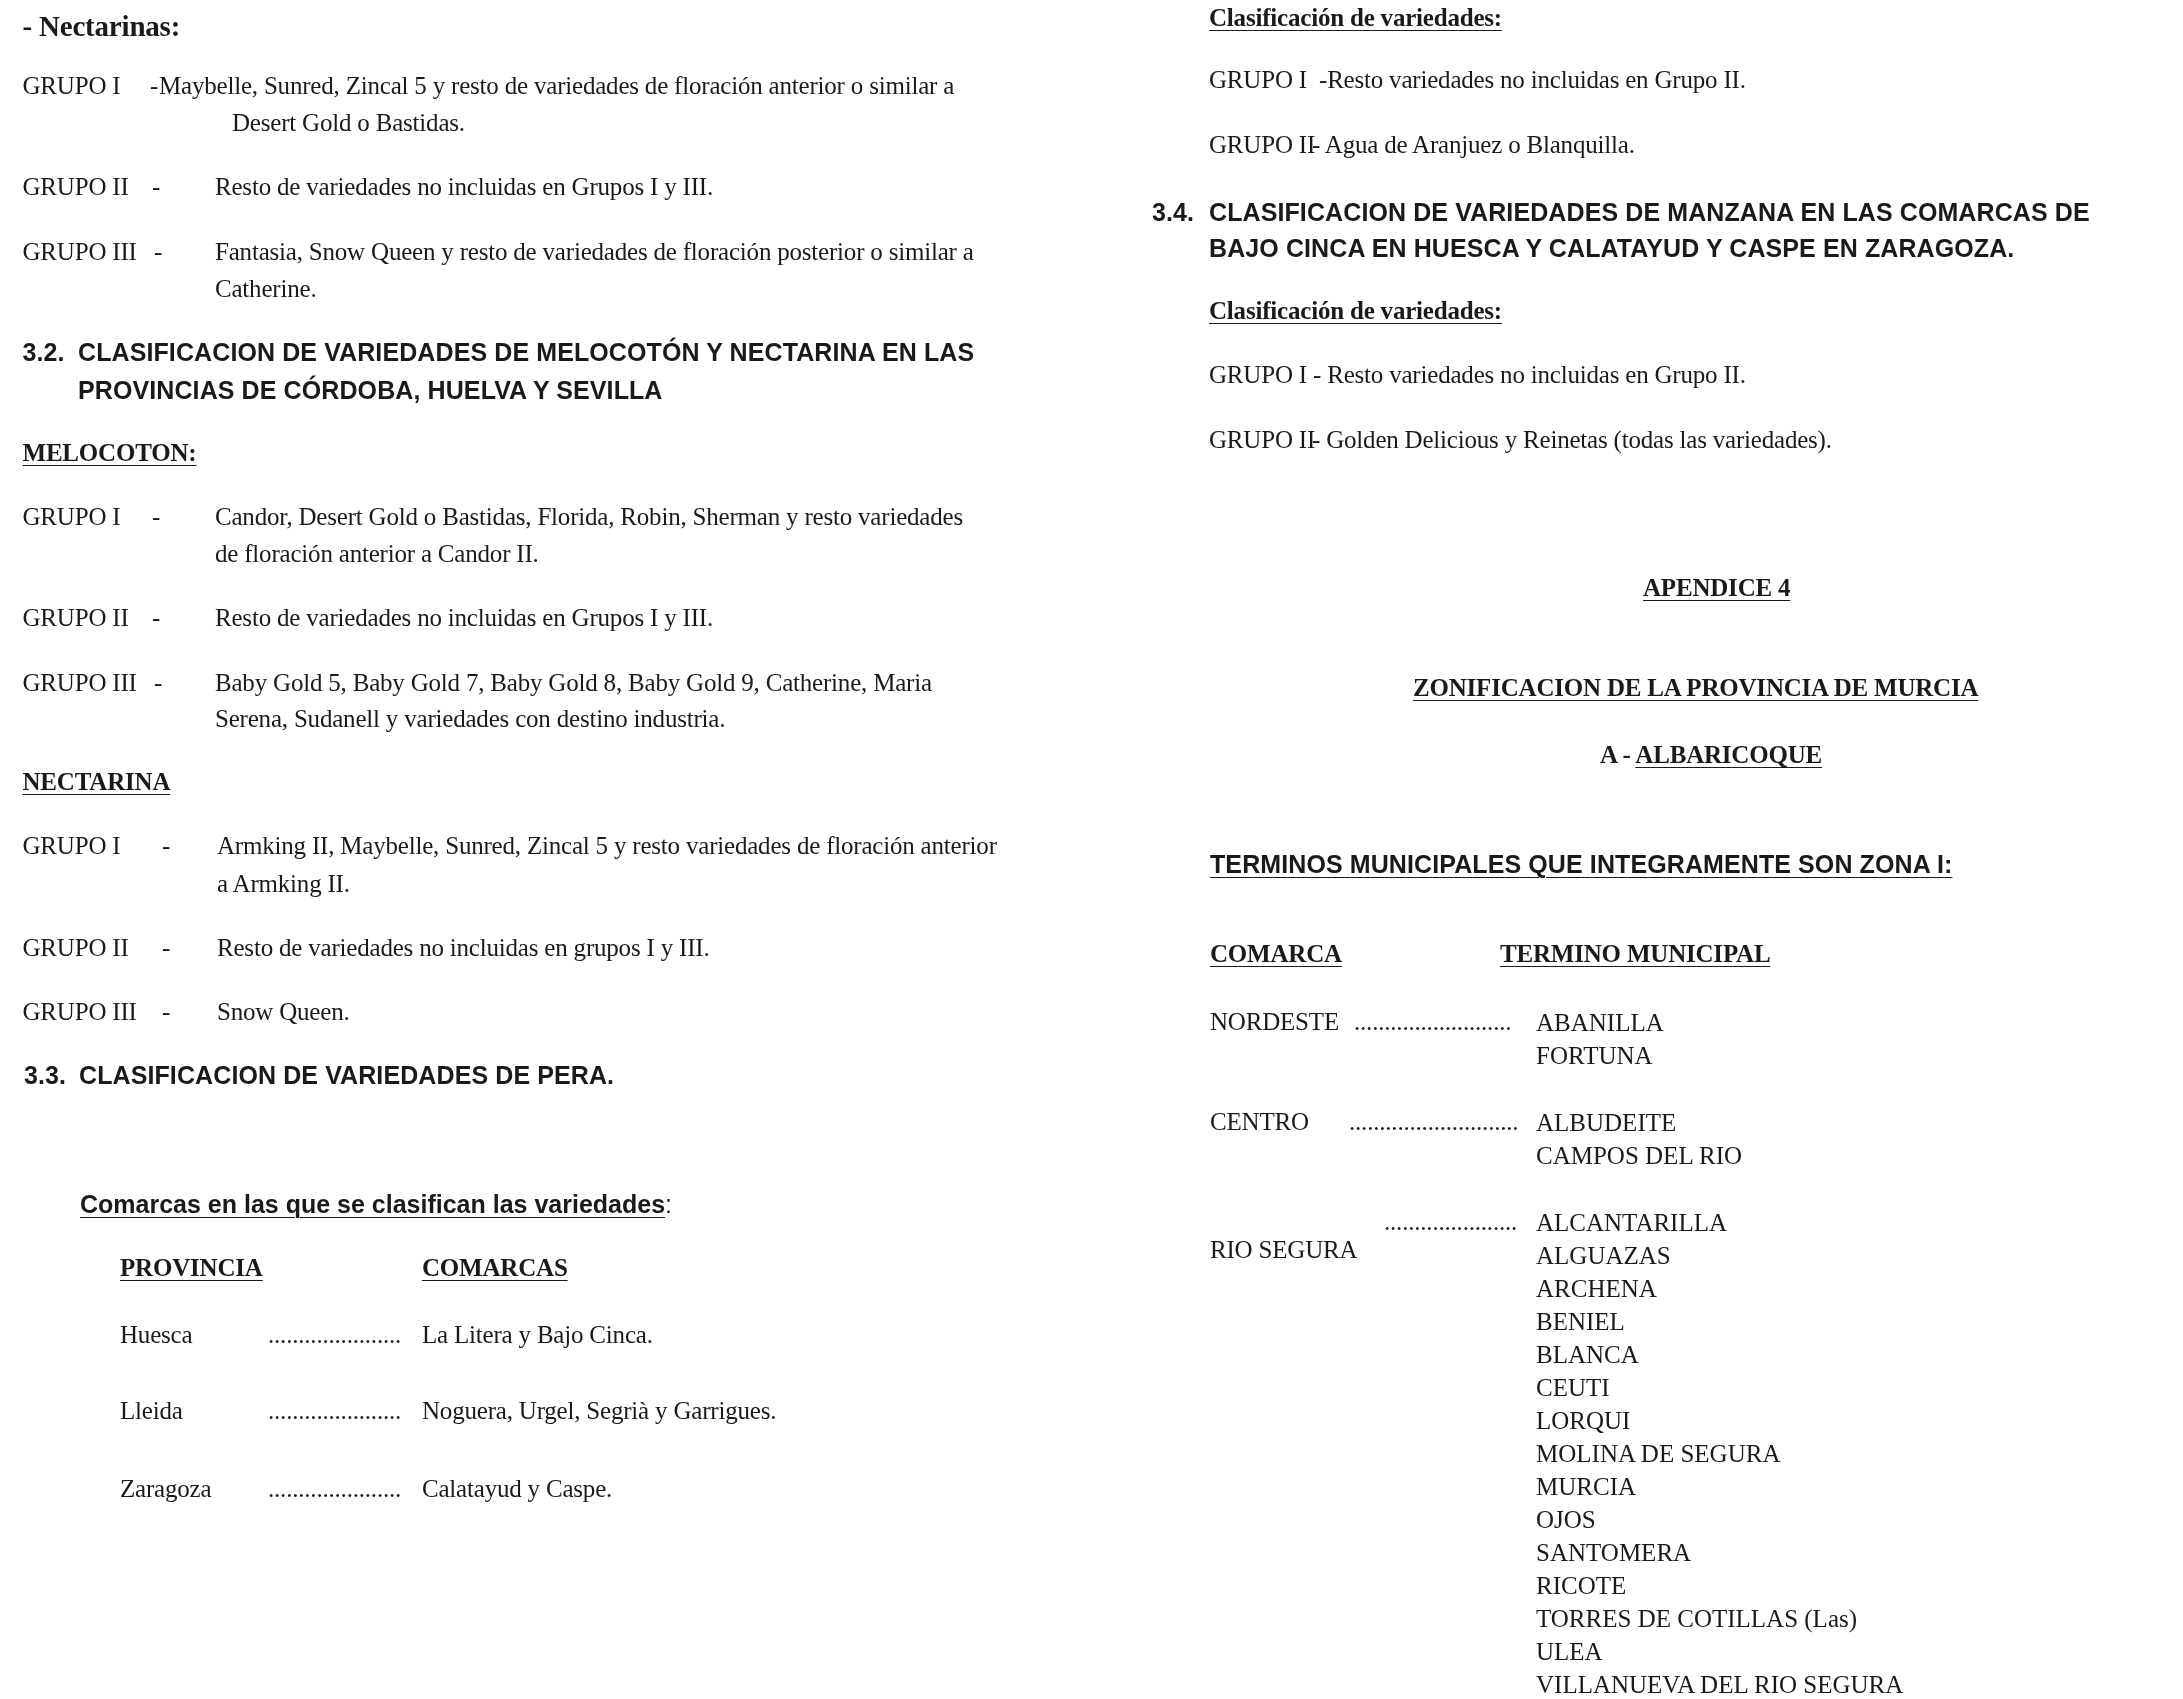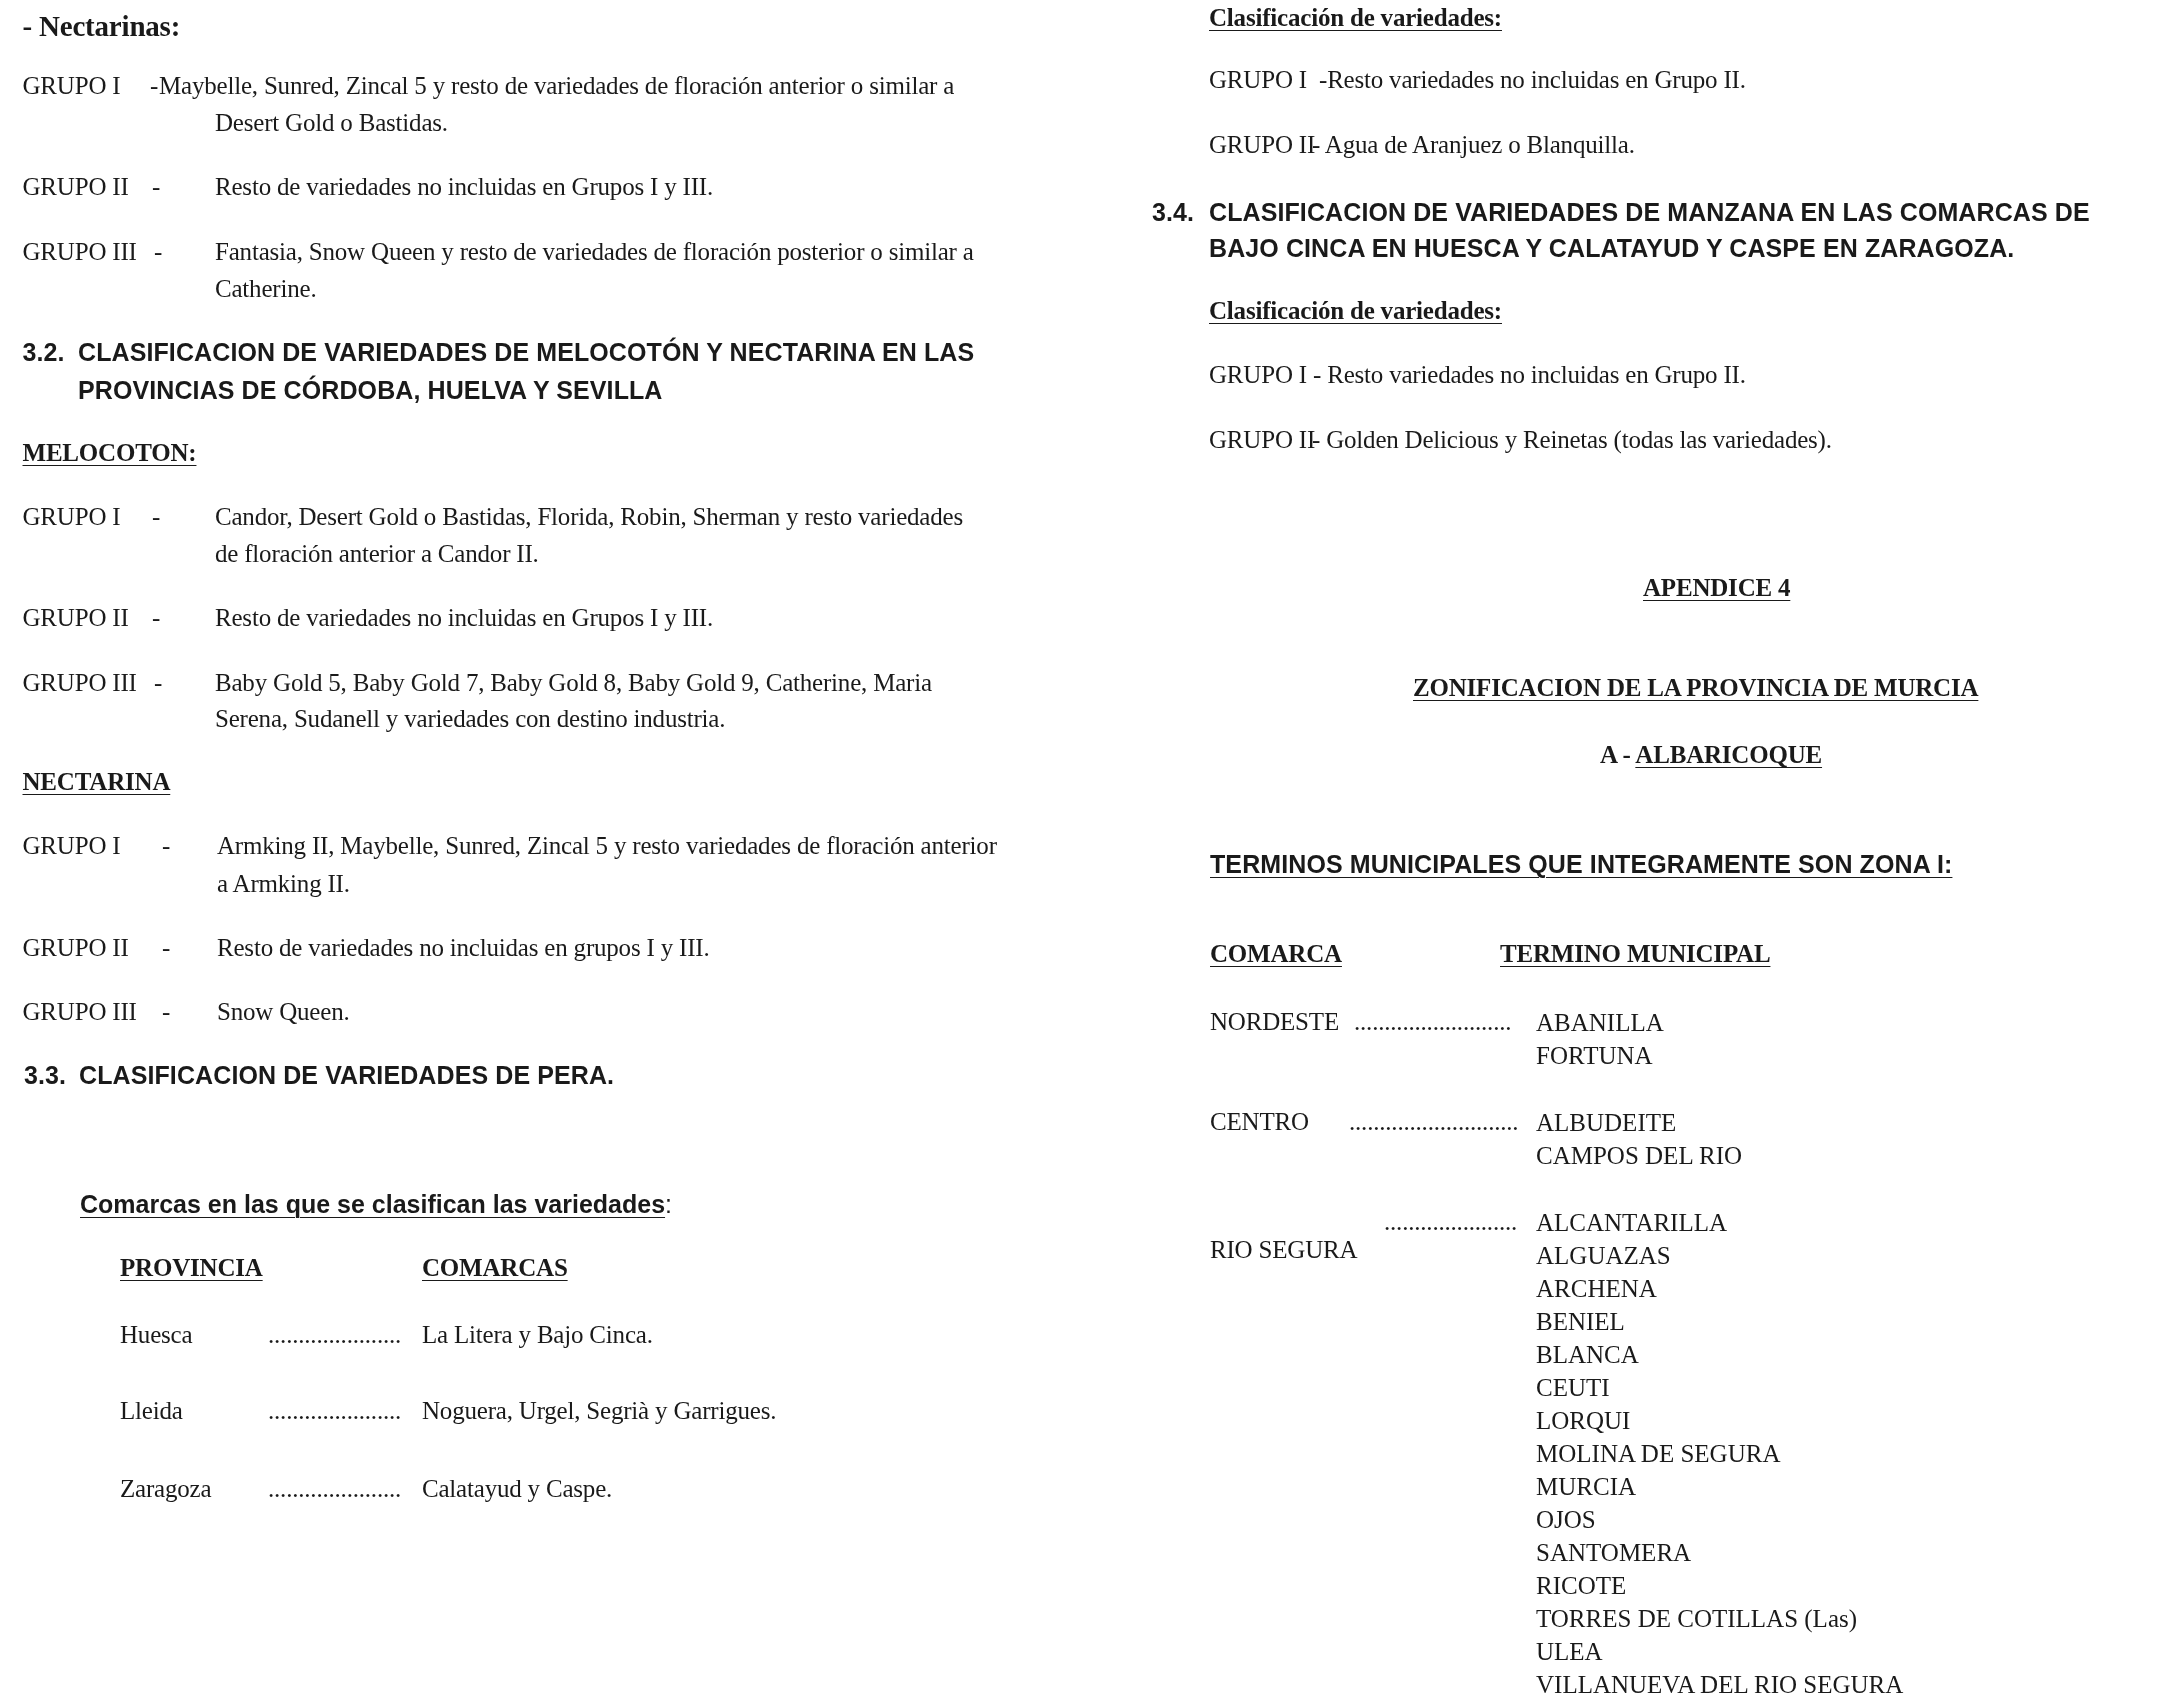--- a/index.html
+++ b/index.html
@@ -15,21 +15,21 @@
 </style>
 </head>
 <body>
 
 <div class="abs serif b" style="left:22.5px; top:5.8px; font-size:29px; line-height:41px;">- Nectarinas:</div>
 
 <div>
   <div class="abs serif" style="left:22.5px; top:68px;">GRUPO I</div>
   <div class="abs serif" style="left:150px; top:68px;">-</div>
   <div class="abs serif" style="left:159px; top:68px;">Maybelle, Sunred, Zincal 5 y resto de variedades de floración anterior o similar a</div>
-  <div class="abs serif" style="left:215px; top:105px;font-family:Liberation Serif, serif;">Desert Gold o Bastidas.</div>
+  <div class="abs serif" style="left:232px; top:105px;font-family:Liberation Serif, serif;">Desert Gold o Bastidas.</div>
 </div>
 
 <div>
   <div class="abs serif" style="left:22.5px; top:169px;">GRUPO II</div>
   <div class="abs serif" style="left:152px; top:169px;">-</div>
   <div class="abs serif" style="left:215px; top:169px;">Resto de variedades no incluidas en Grupos I y III.</div>
 </div>
 
 <div>
   <div class="abs serif" style="left:22.5px; top:234px;">GRUPO III</div>

